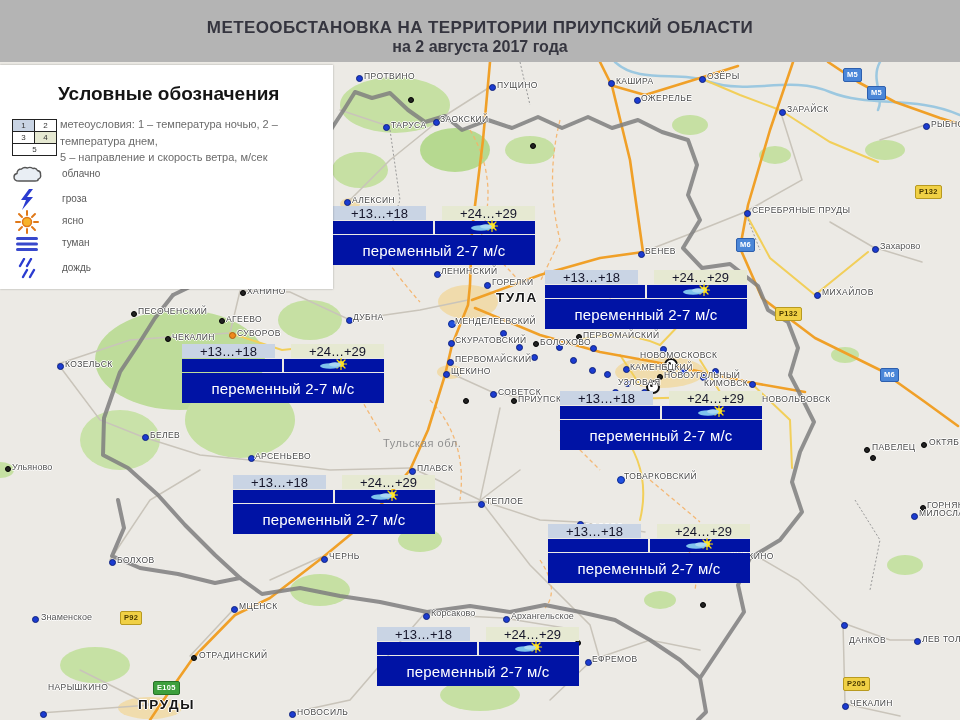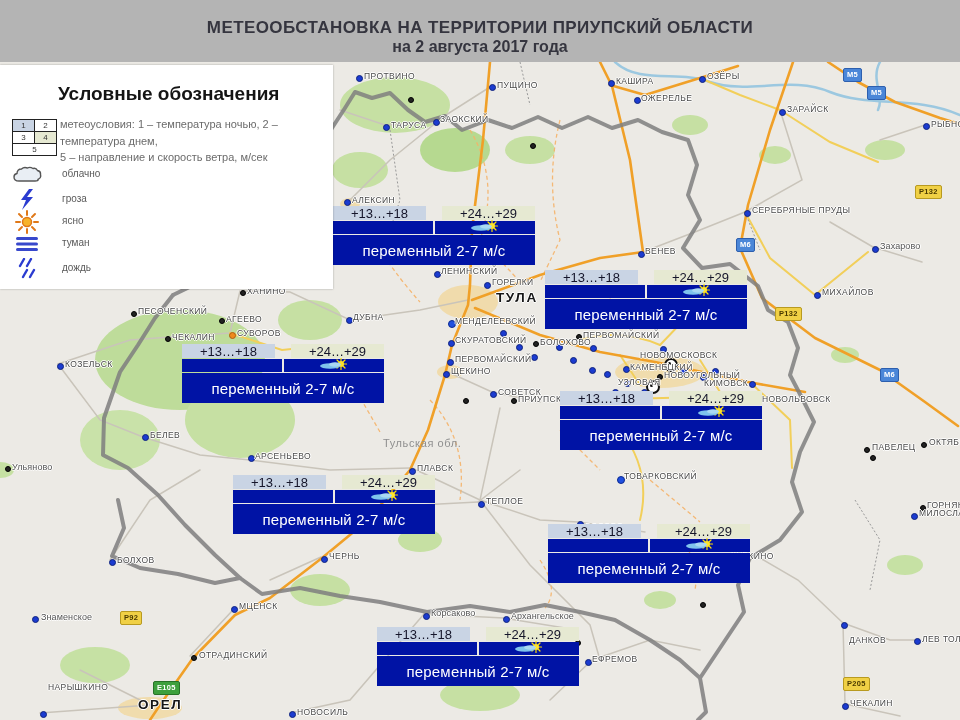--- a/index.html
+++ b/index.html
@@ -300,21 +300,21 @@
         <div class="city-label" style="left: 353px; top: 250px;">ДУБНА</div>
         <div class="city-label" style="left: 65px; top: 297px;">КОЗЕЛЬСК</div>
         <div class="city-label" style="left: 150px; top: 368px;">БЕЛЕВ</div>
         <div class="city-label lower" style="left: 12px; top: 400px;">Ульяново</div>
         <div class="city-label" style="left: 255px; top: 389px;">АРСЕНЬЕВО</div>
         <div class="city-label" style="left: 117px; top: 493px;">БОЛХОВ</div>
         <div class="city-label lower" style="left: 41px; top: 550px;">Знаменское</div>
         <div class="city-label" style="left: 239px; top: 539px;">МЦЕНСК</div>
         <div class="city-label" style="left: 199px; top: 588px;">ОТРАДИНСКИЙ</div>
         <div class="city-label" style="left: 48px; top: 620px;">НАРЫШКИНО</div>
-        <div class="city-label major" style="left: 138px; top: 635px;">ОРЕЛ</div>
+        <div class="city-label major" style="left: 138px; top: 635px;">ПРУДЫ</div>
         <div class="city-label" style="left: 297px; top: 645px;">НОВОСИЛЬ</div>
         <div class="city-label lower" style="left: 431px; top: 546px;">Корсаково</div>
         <div class="city-label lower" style="left: 511px; top: 549px;">Архангельское</div>
         <div class="city-label" style="left: 441px; top: 204px;">ЛЕНИНСКИЙ</div>
         <div class="city-label" style="left: 492px; top: 215px;">ГОРЕЛКИ</div>
         <div class="city-label major" style="left: 496px; top: 228px;">ТУЛА</div>
         <div class="city-label" style="left: 455px; top: 254px;">МЕНДЕЛЕЕВСКИЙ</div>
         <div class="city-label" style="left: 455px; top: 273px;">СКУРАТОВСКИЙ</div>
         <div class="city-label" style="left: 540px; top: 275px;">БОЛОХОВО</div>
         <div class="city-label" style="left: 583px; top: 268px;">ПЕРВОМАЙСКИЙ</div>

